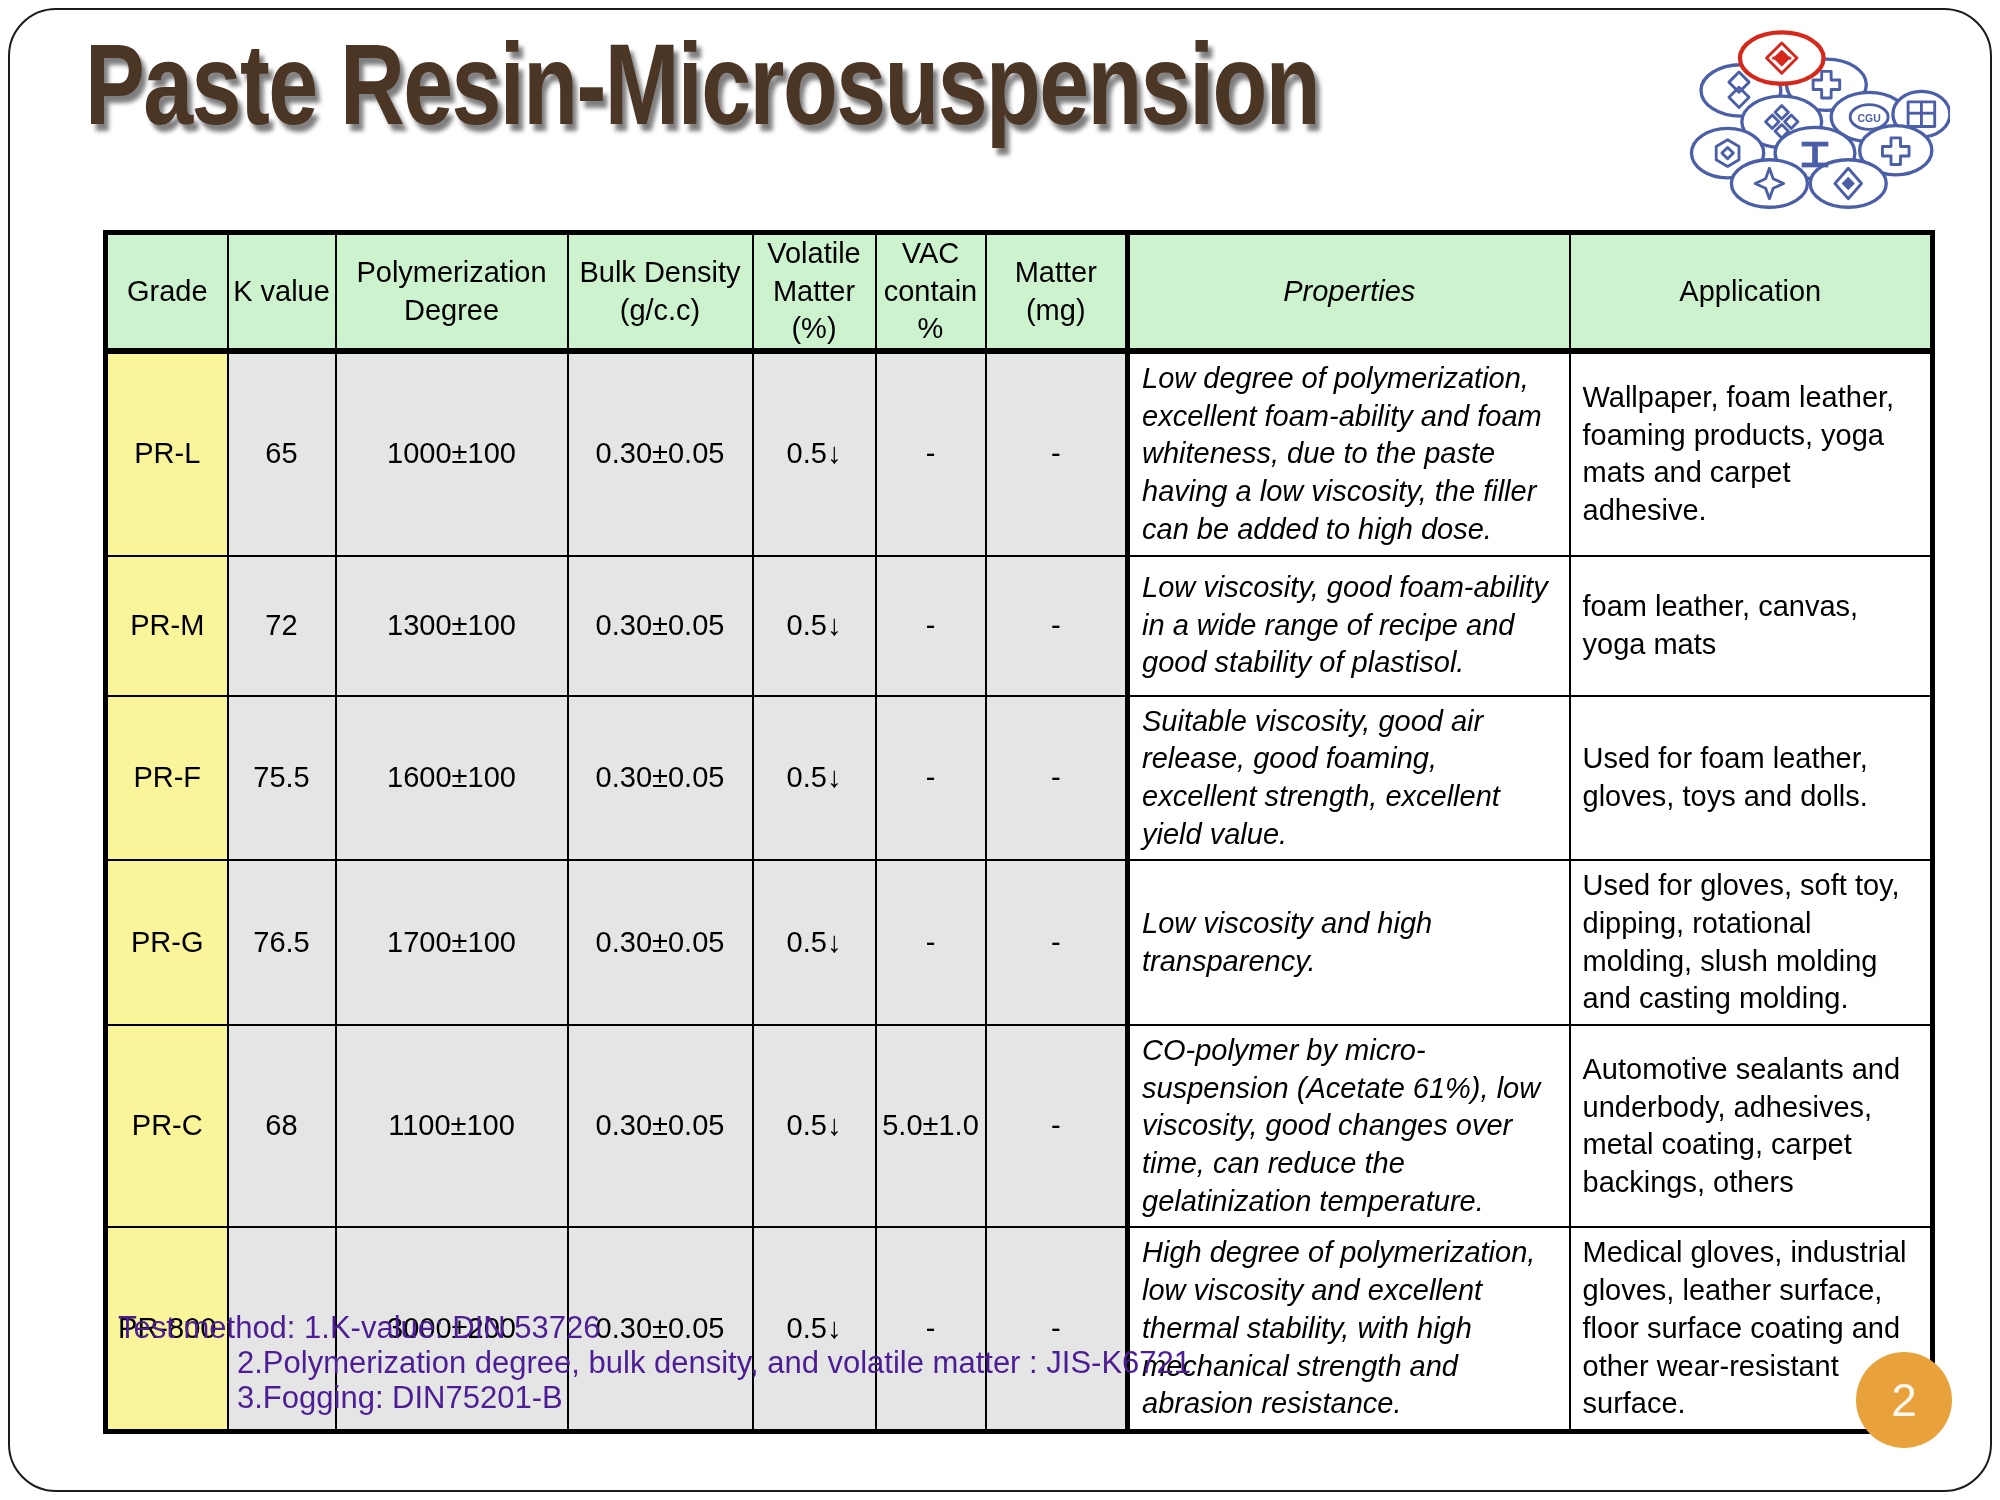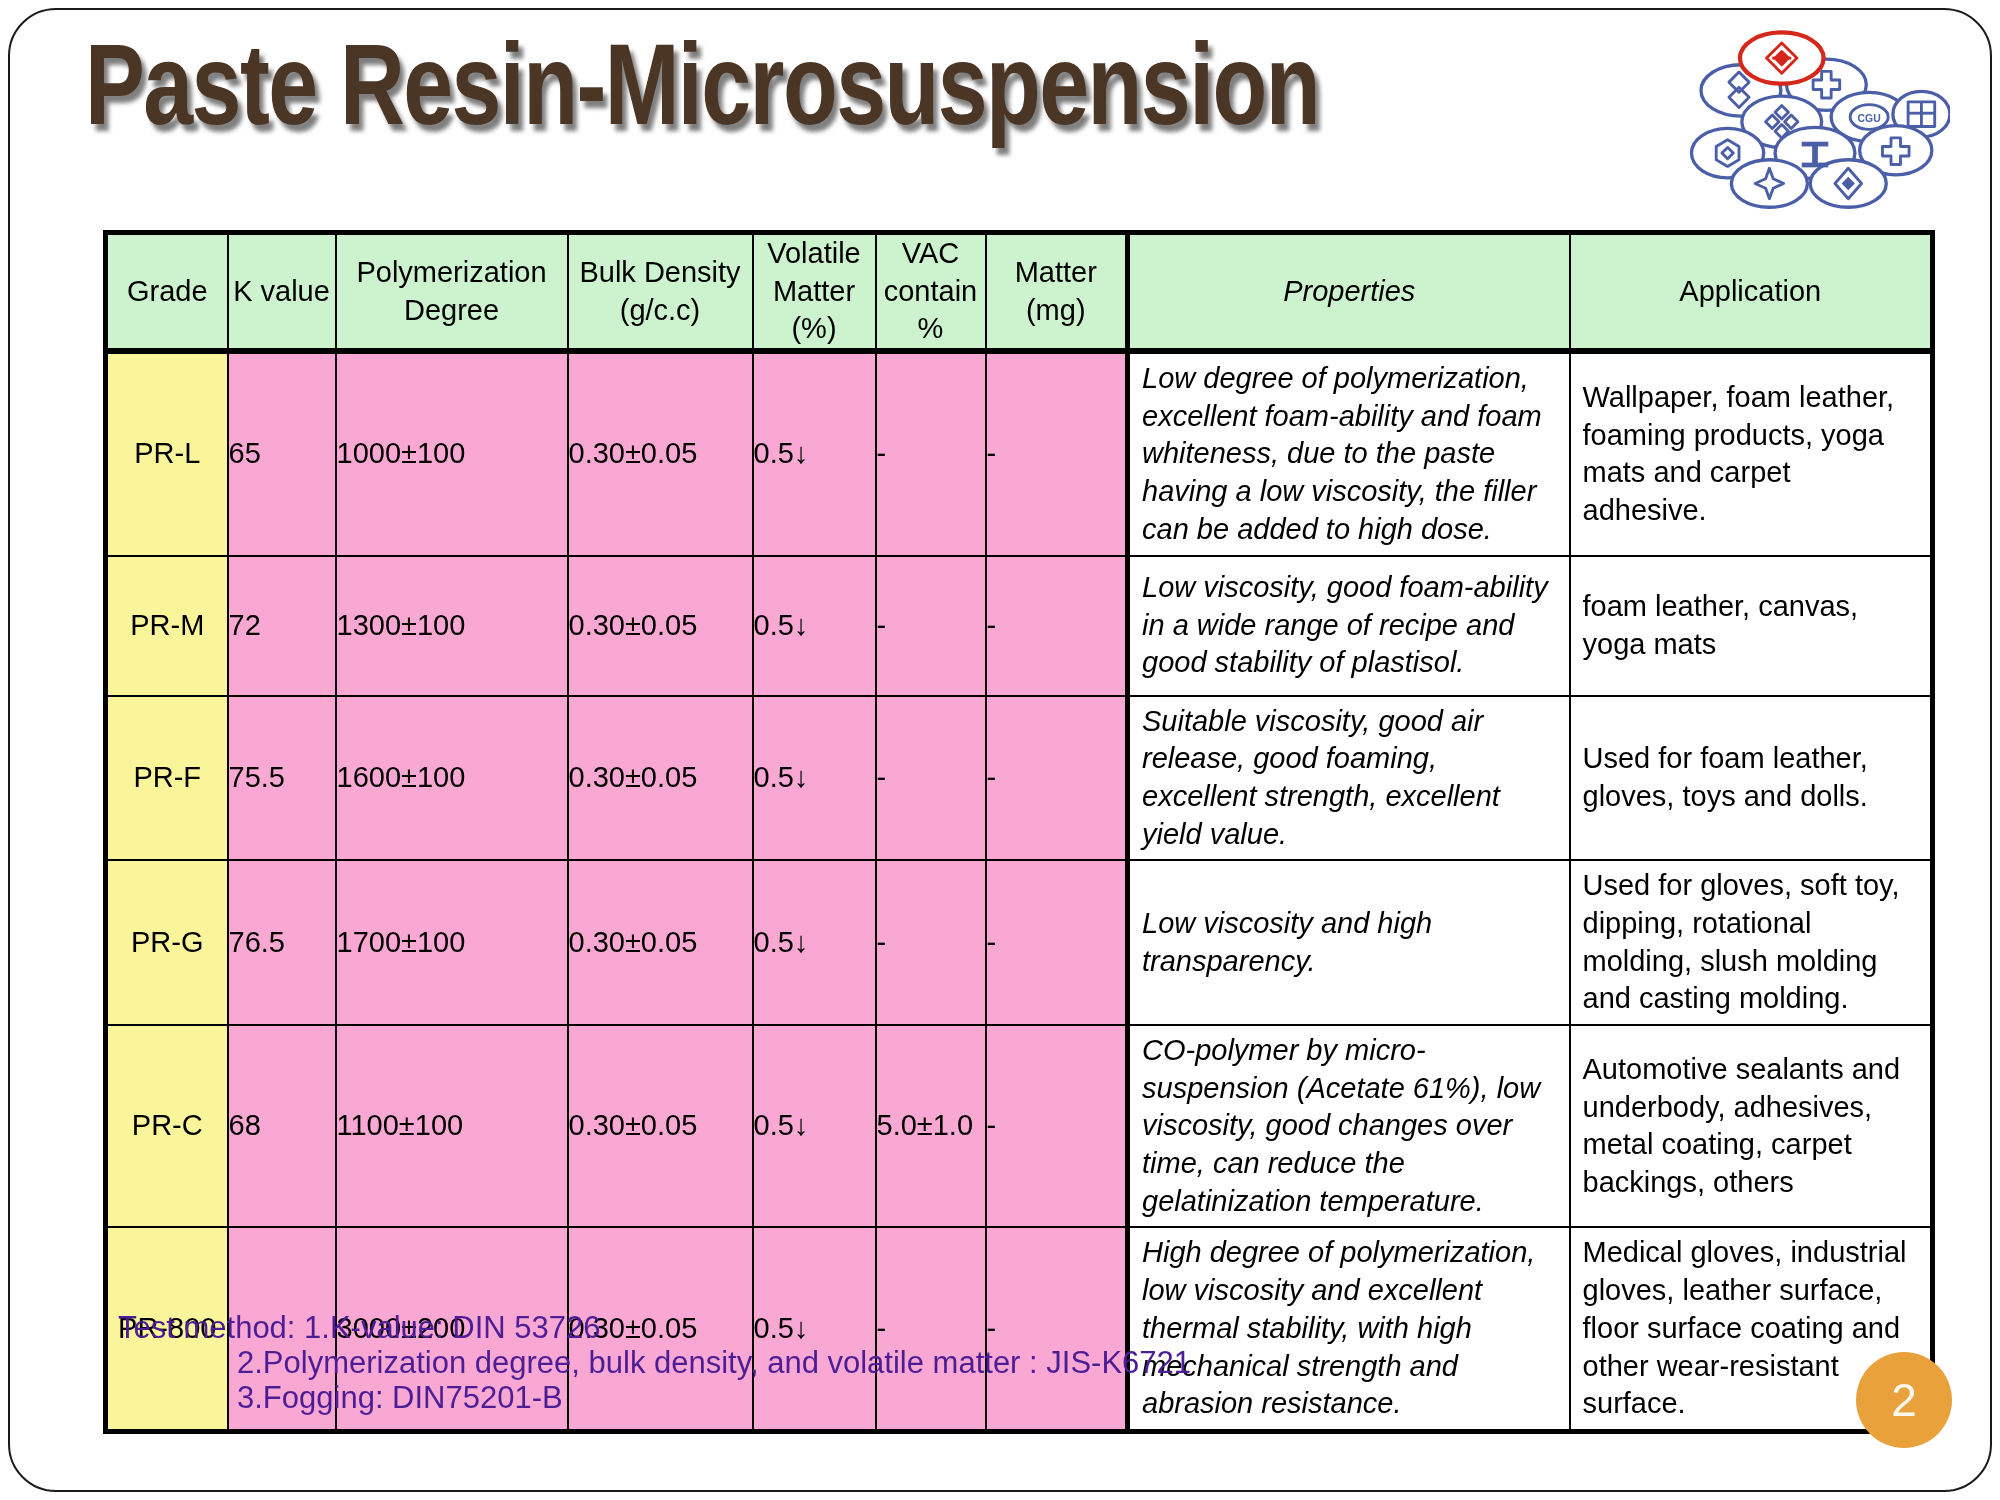--- a/index.html
+++ b/index.html
@@ -27,21 +27,21 @@
   }
   .products th, .products td {
     border:2px solid #000; vertical-align:middle;
     font-size:29px; line-height:1.30;
   }
   .products thead th {
     background:#cdf2ce; font-weight:normal; text-align:center;
     white-space:pre-line; border-bottom:6px solid #000; height:100px;
   }
   td.c-grade { background:#faf59b; text-align:center; }
-  td.c-num  { background:#f9a8d4; }
+  td.c-num  { text-align:center; background:#e5e5e5; }
   td.c-text { text-align:left; padding:6px 12px; background:#fff; }
   .c-thickleft { border-left:5px solid #000 !important;font-style:italic; }
   tbody tr:nth-child(1){ height:185px; }
   tbody tr:nth-child(2){ height:140px; }
   tbody tr:nth-child(3){ height:140px; }
   tbody tr:nth-child(4){ height:155px; }
   tbody tr:nth-child(5){ height:155px; }
   tbody tr:nth-child(6){ height:180px; }
 
   .footer {

